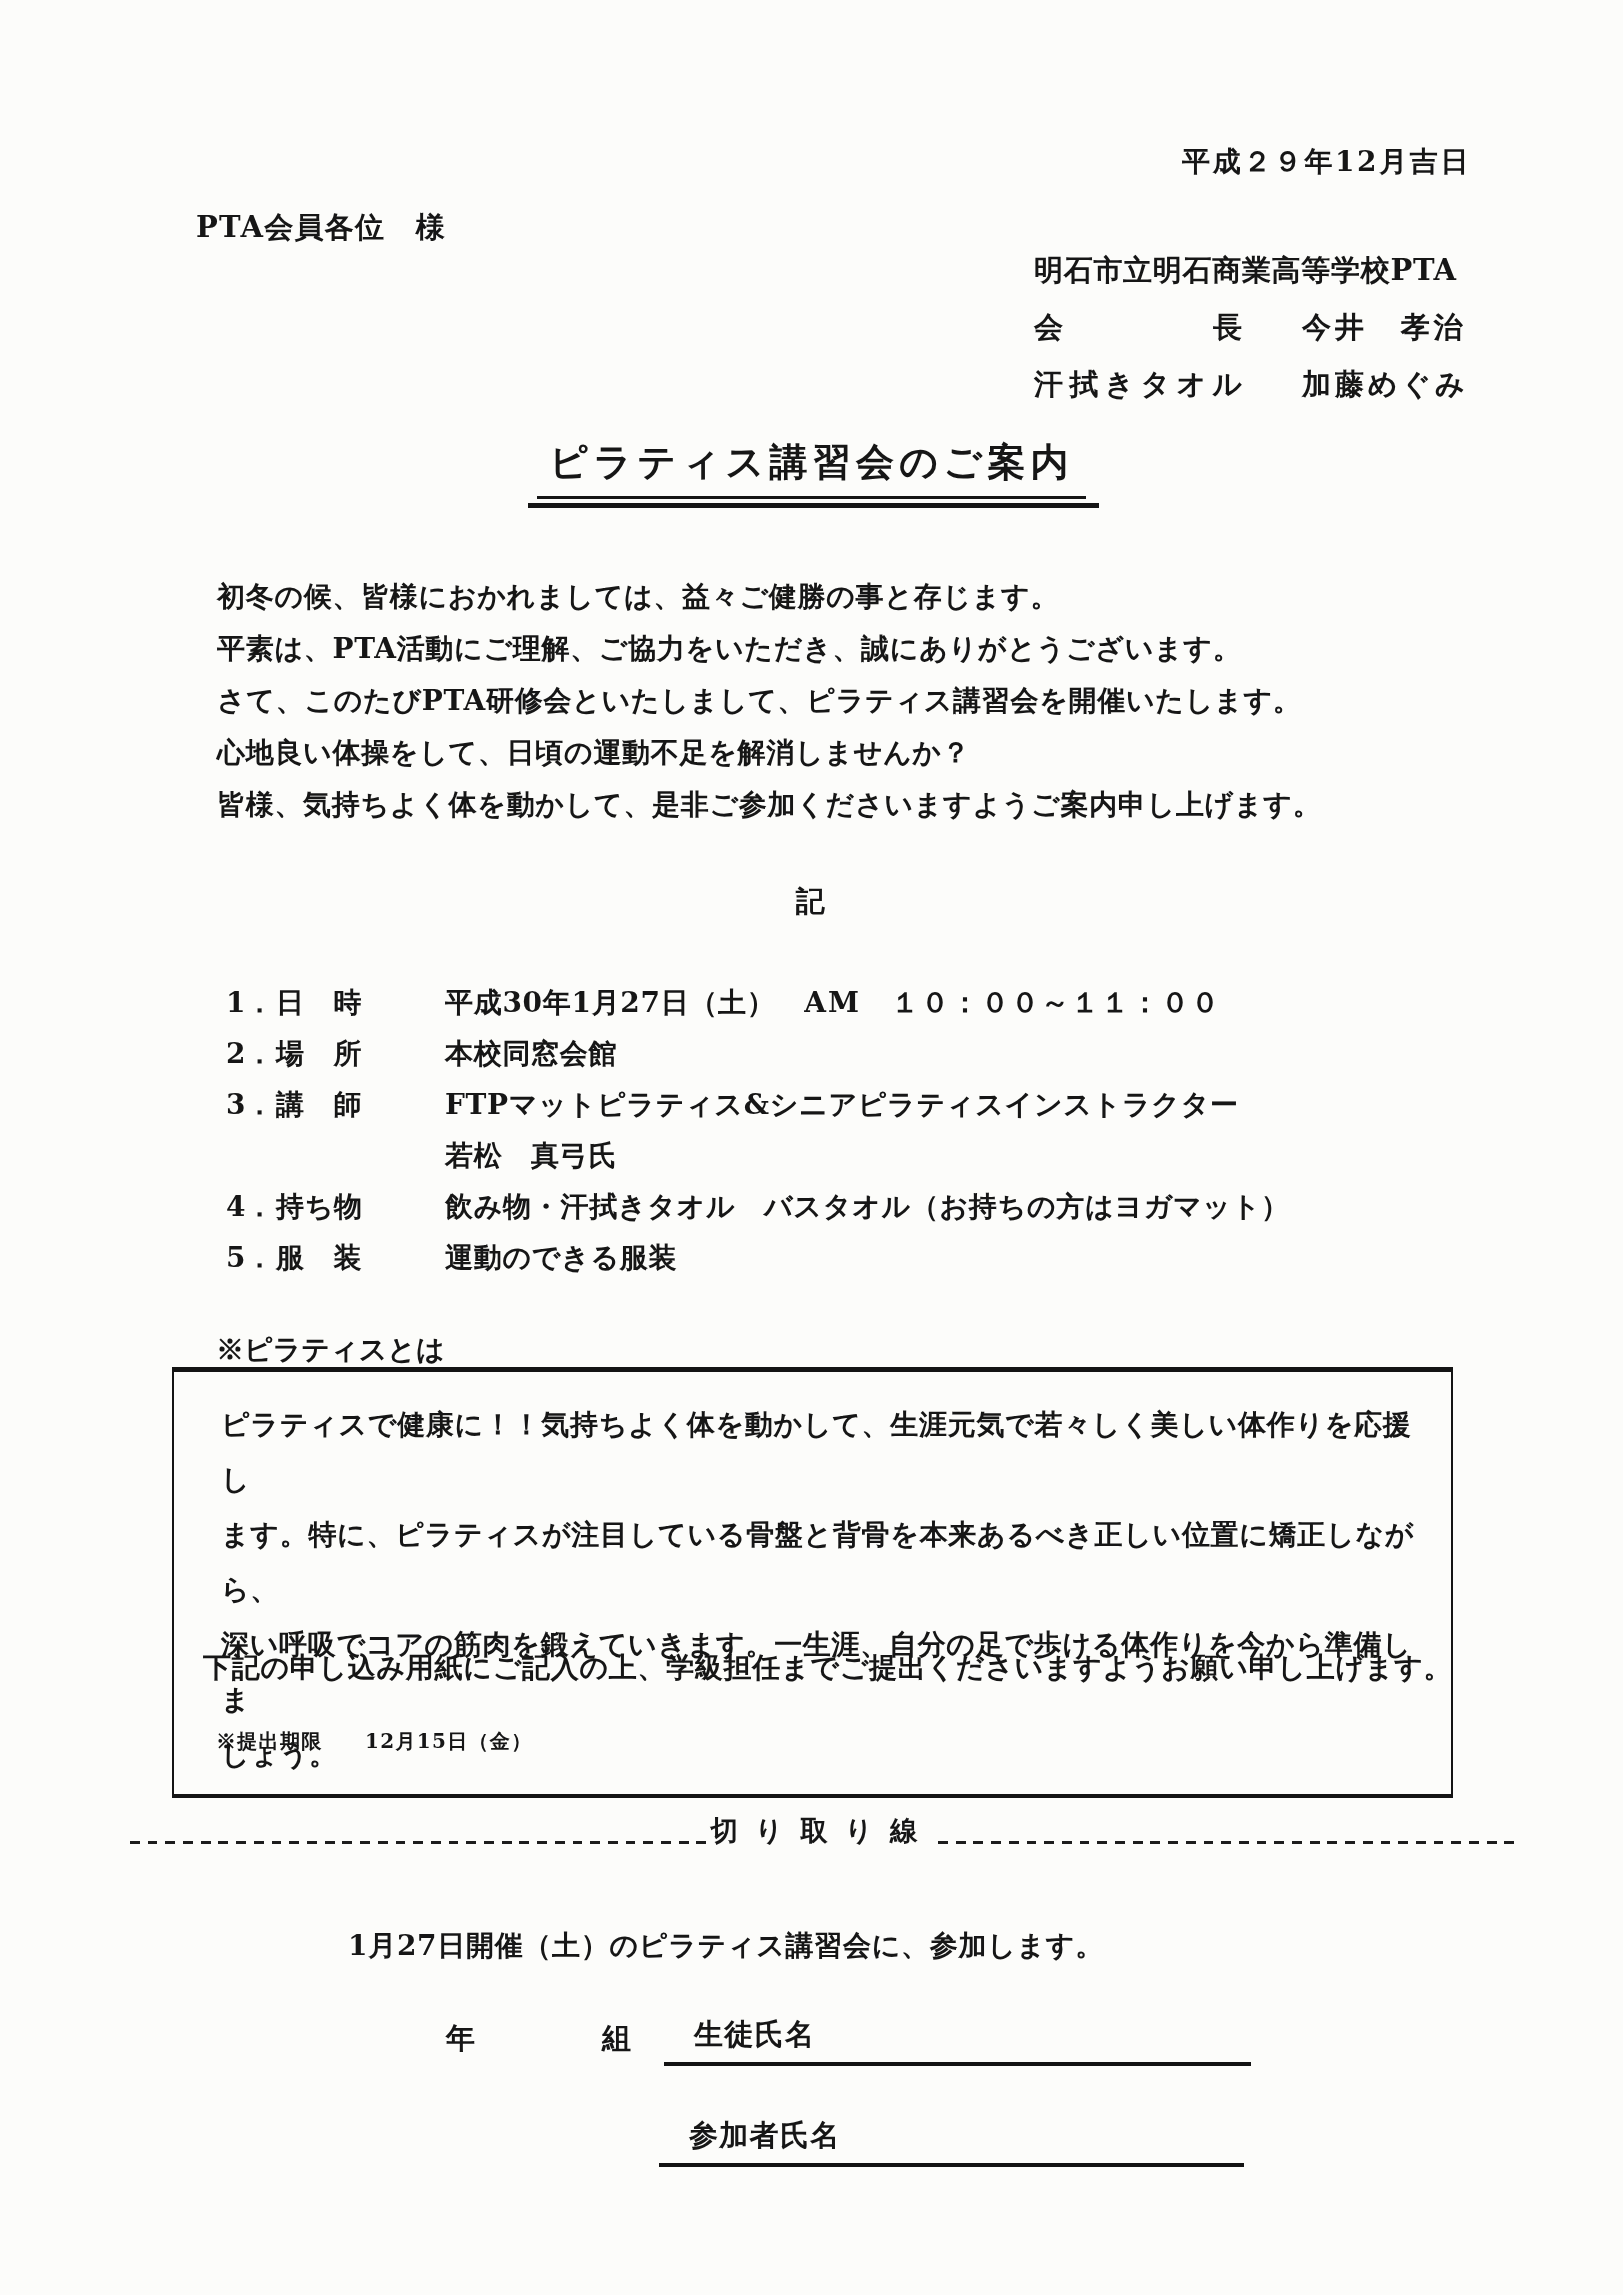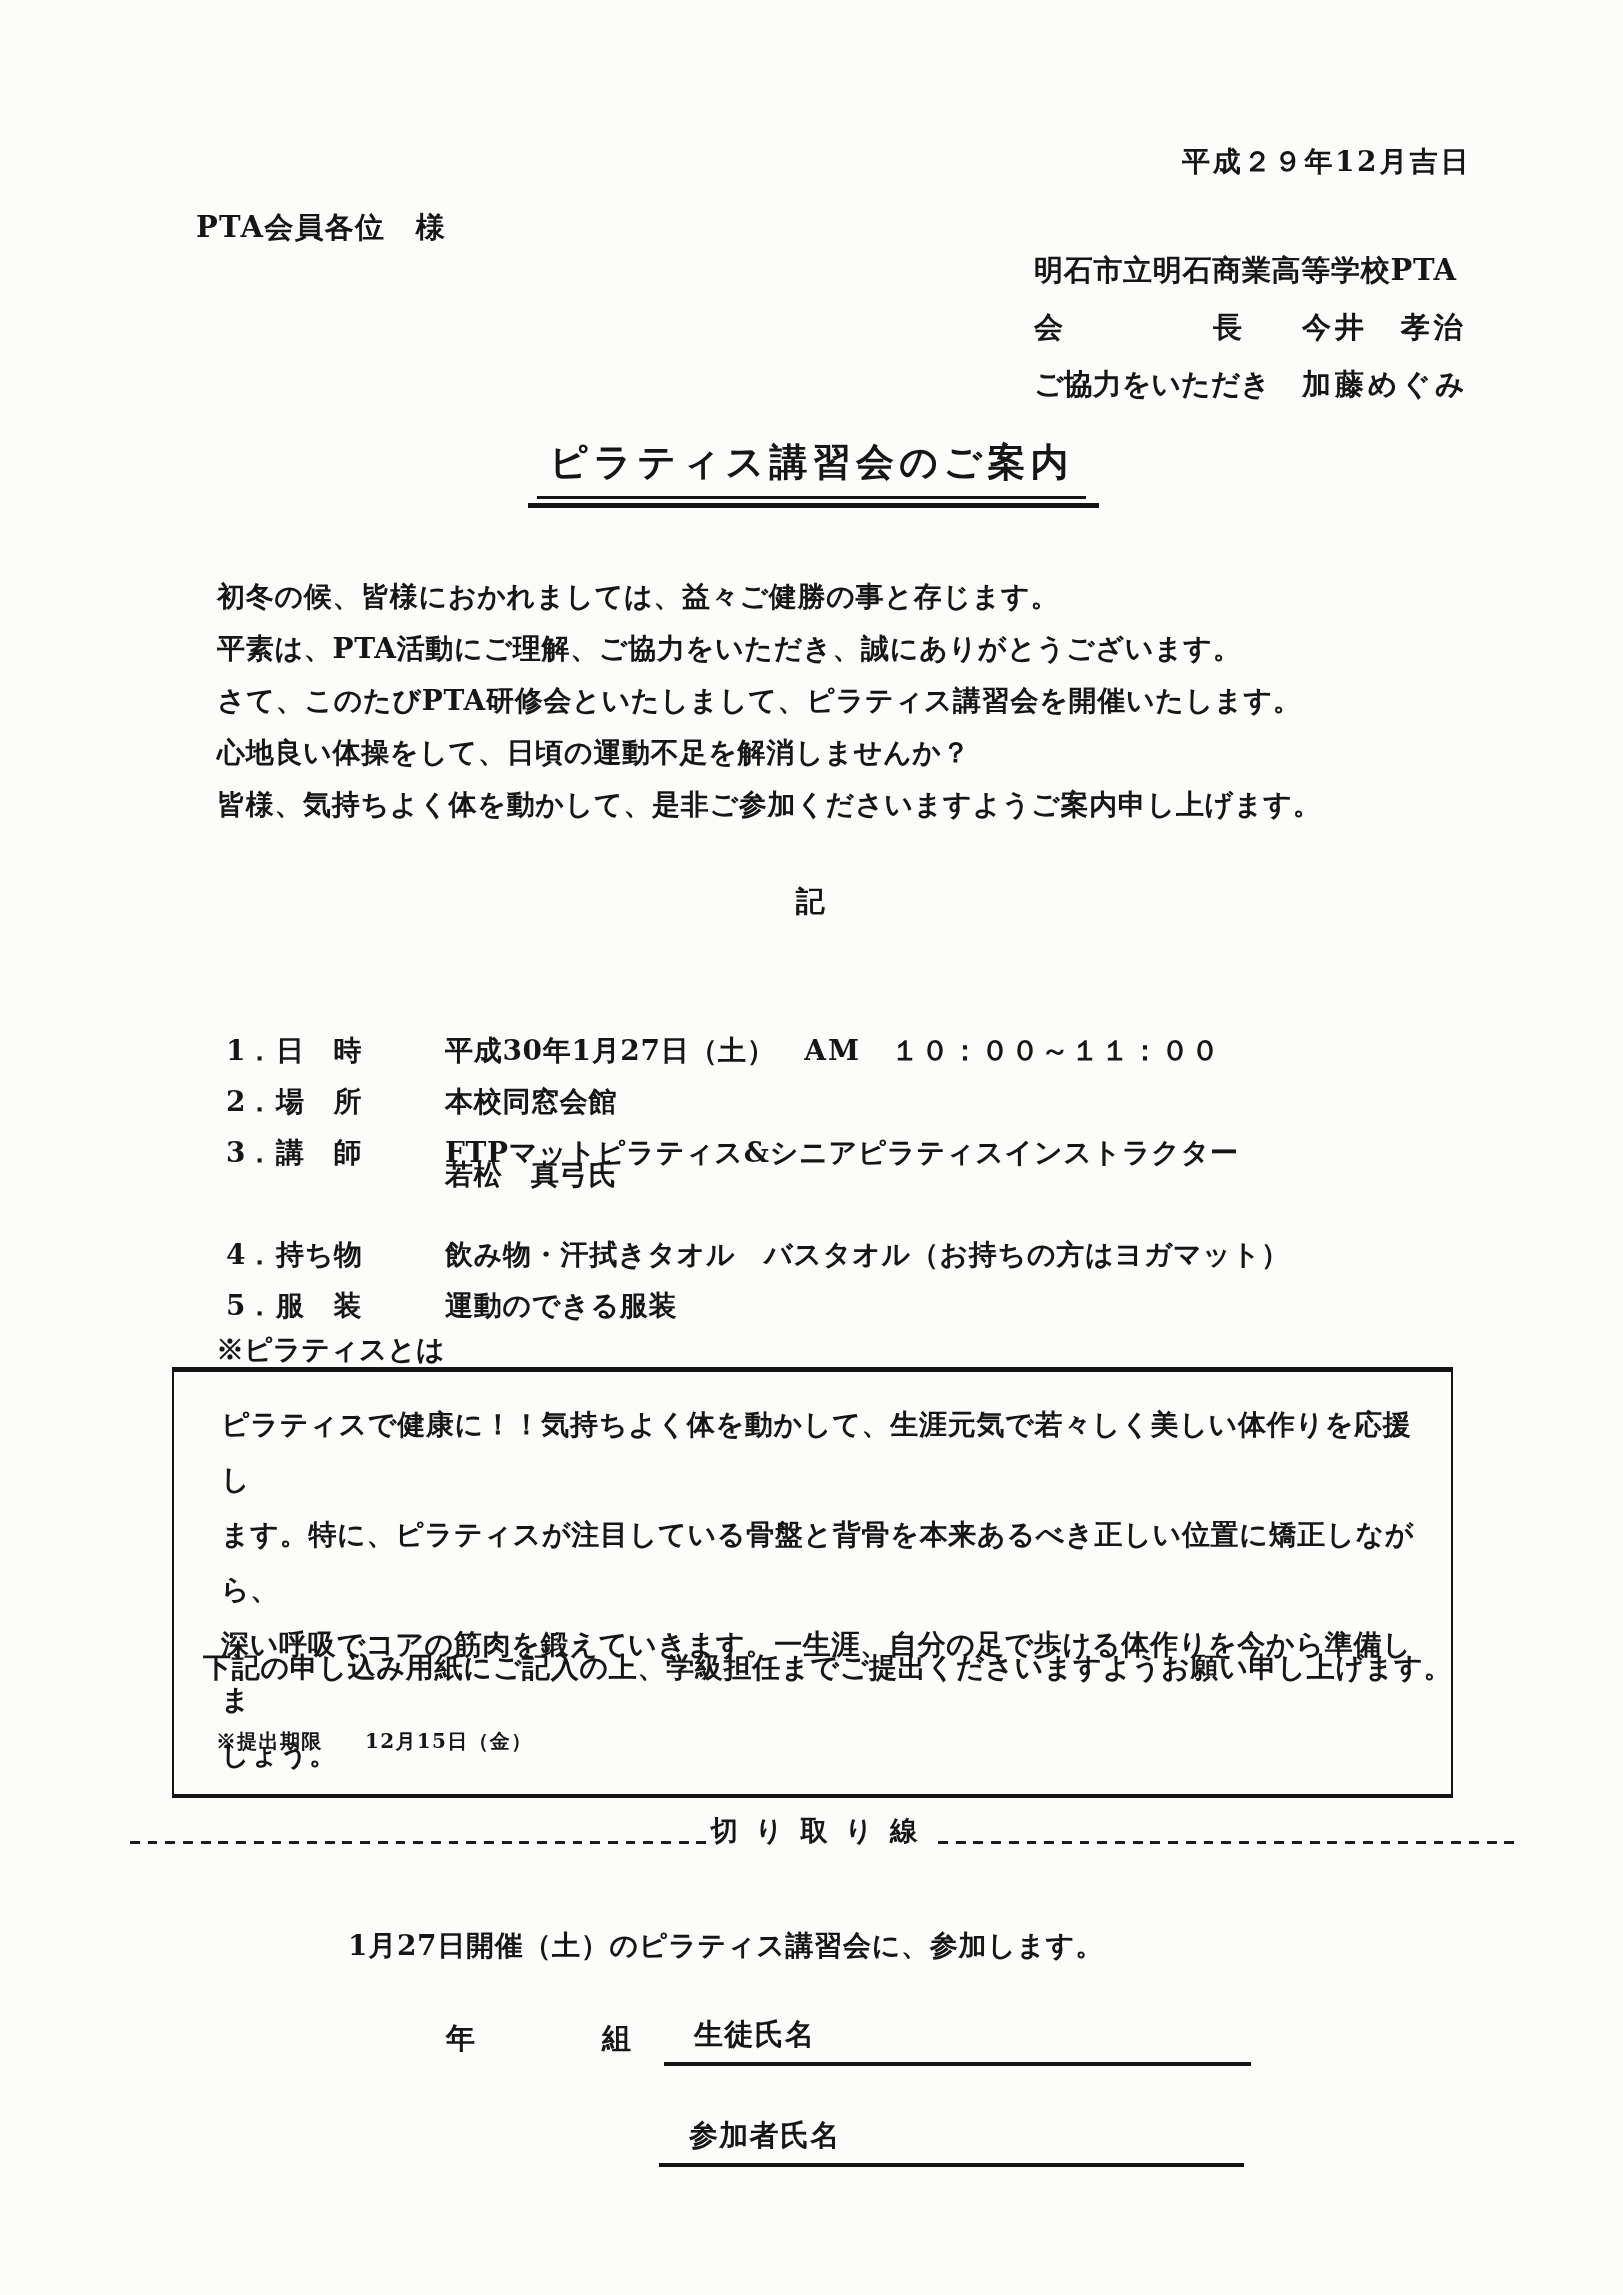--- a/index.html
+++ b/index.html
@@ -42,21 +42,21 @@
 
   .body-block { top:577px; left:217px; font-size:28px; }
   .body-block .line { height:52px; line-height:39px; letter-spacing:0.7px; }
 
   .ki-heading { top:882px; left:0; width:100%; text-align:center; font-size:29px; letter-spacing:2.6px; }
 
   .items-block { top:983px; left:226px; font-size:28px; }
   .item-row { position:relative; height:51px; line-height:39px; white-space:nowrap; }
   .item-num { display:inline-block; width:50px; }
   .item-label {
-    display:inline-block; width:169px; letter-spacing:0.7px;margin-top:48px;
+    display:inline-block; width:169px; letter-spacing:0.7px;
   }
   .item-value { letter-spacing:0.7px; }
   .item-bold { font-weight:700; letter-spacing:2px; }
 
   .pilates-heading { top:1331px; left:216px; font-size:28px; }
 
   .pilates-box {
     top:1367px; left:172px; width:1281px;
     border:2.6px solid #141414;
     border-top-width:5.2px; border-bottom-width:4.6px;
@@ -100,21 +100,21 @@
   <div class="abs date-line">平成２９年12月吉日</div>
 
   <div class="abs addressee">PTA会員各位　様</div>
 
   <div class="abs sender-block">
     <div class="sender-org">明石市立明石商業高等学校PTA</div>
     <div class="sender-row">
       <span class="sender-role">会長</span><span class="sender-name">今井　孝治</span>
     </div>
     <div class="sender-row">
-      <span class="sender-role">ご協力をいただき</span><span class="sender-name">加藤めぐみ</span>
+      <span class="sender-role">汗拭きタオル</span><span class="sender-name">加藤めぐみ</span>
     </div>
   </div>
 
   <div class="abs title-wrap">
     <span class="doc-title">ピラティス講習会のご案内</span>
   </div>
 
   <div class="abs body-block">
     <div class="line">初冬の候、皆様におかれましては、益々ご健勝の事と存じます。</div>
     <div class="line">平素は、PTA活動にご理解、ご協力をいただき、誠にありがとうございます。</div>

